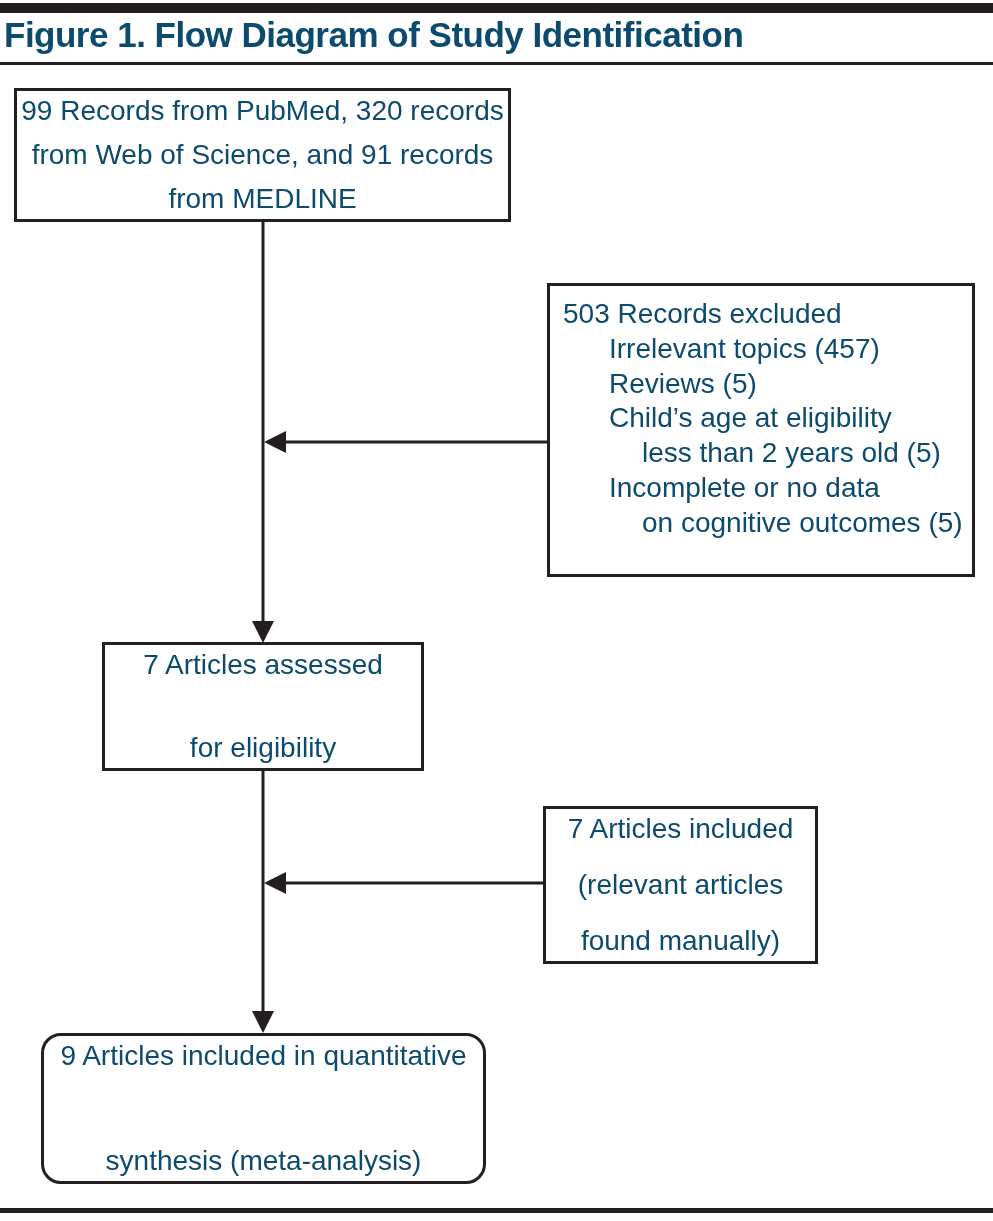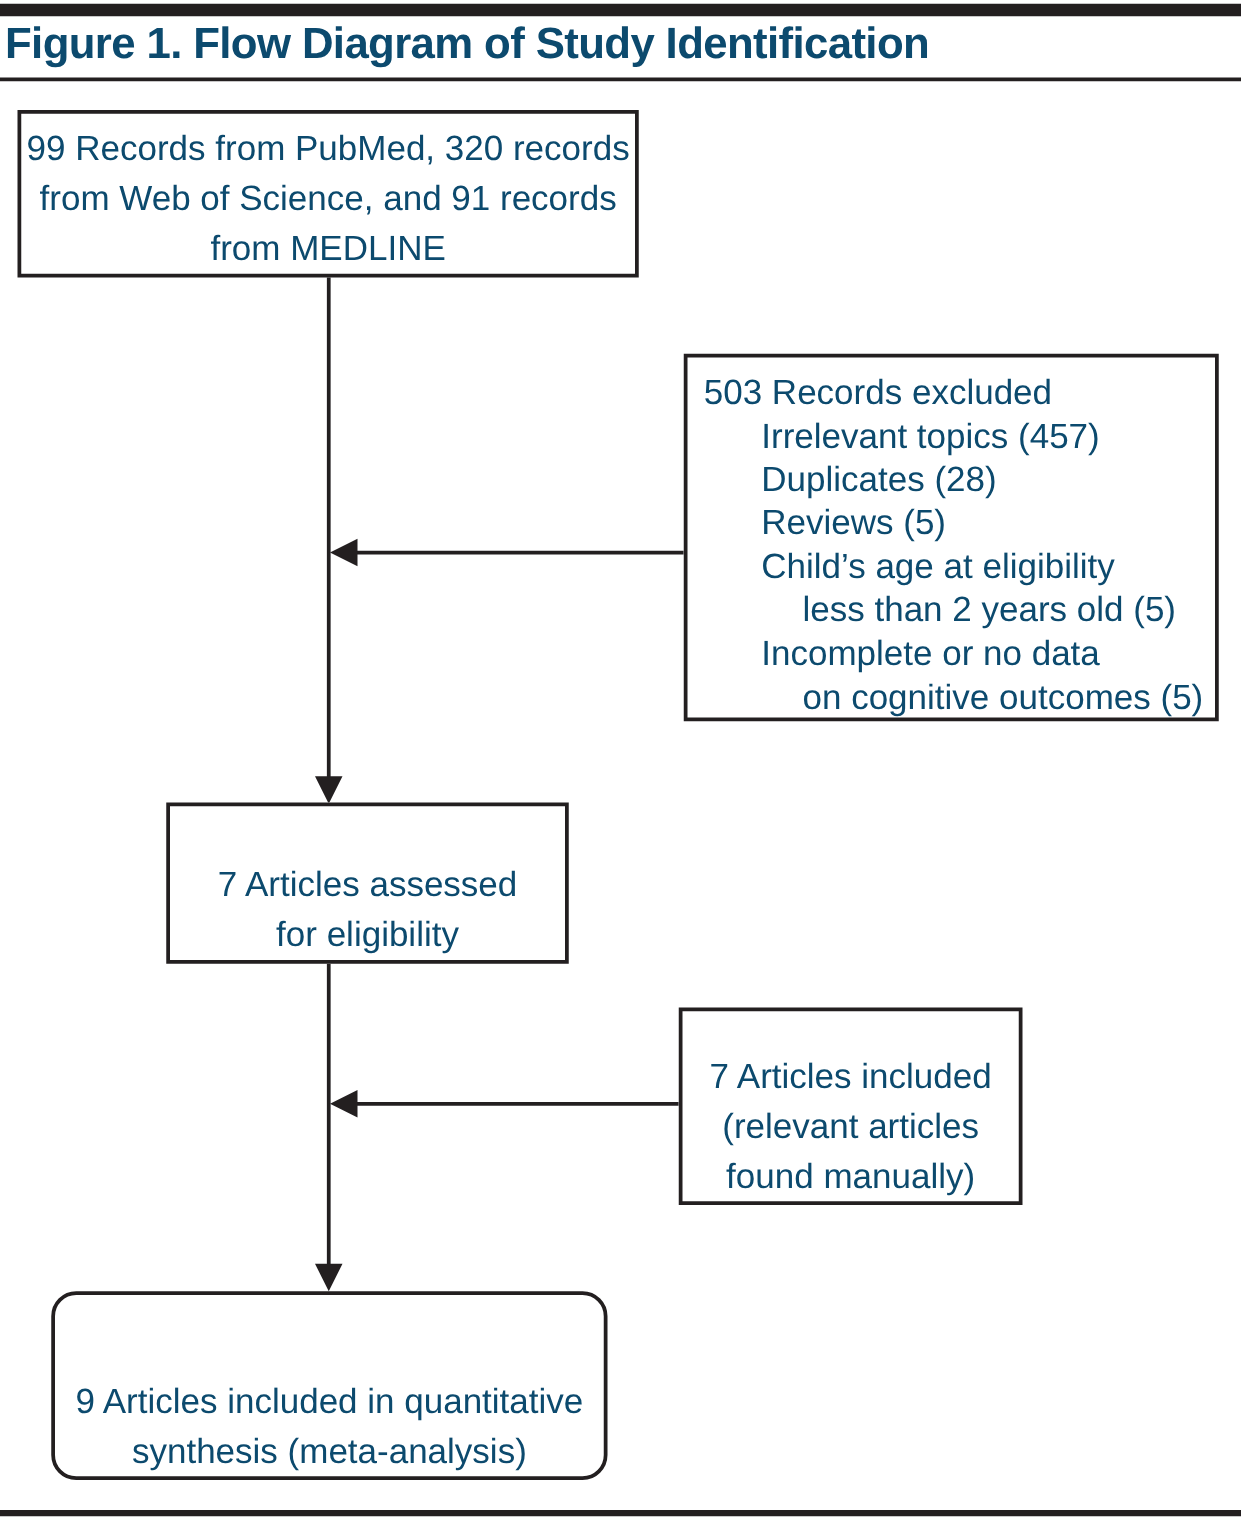--- a/index.html
+++ b/index.html
@@ -35,27 +35,27 @@
 
   .box {
     position: absolute;
     box-sizing: border-box;
     border: 3px solid #231f20;
     background: #ffffff;
     font-size: 28px;
   }
   .box.centered {
     display: flex; flex-direction: column;
-    justify-content: flex-end; align-items: center;
+    justify-content: space-between; align-items: center;
     text-align: center; line-height: 40px;
   }
   #box-records   { left: 14px;  top: 88px;   width: 497px; height: 134px; }
   #box-excluded  { left: 547px; top: 283px;  width: 428px; height: 294px;
                    line-height: 34.8px; padding: 11px 4px 0 13px; }
-  #box-assessed  { left: 102px; top: 642px;  width: 322px; height: 129px; margin-left: 31px; }
+  #box-assessed  { left: 102px; top: 642px;  width: 322px; height: 129px; }
   #box-manual    { left: 543px; top: 806px;  width: 275px; height: 158px; }
   #box-synthesis { left: 41px;  top: 1033px; width: 445px; height: 151px; border-radius: 20px; }
 
   .indent-1 { padding-left: 46px; }
   .indent-2 { padding-left: 79px; }
 </style>
 </head>
 <body>
 
 <div class="canvas">
@@ -91,21 +91,20 @@
 
   <div class="box centered" id="box-records">
     <div>99 Records from PubMed, 320 records</div>
     <div>from Web of Science, and 91 records</div>
     <div>from MEDLINE</div>
   </div>
 
   <div class="box" id="box-excluded">
     <div>503 Records excluded</div>
     <div class="indent-1">Irrelevant topics (457)</div>
-    <div class="indent-1">Duplicates (28)</div>
     <div class="indent-1">Reviews (5)</div>
     <div class="indent-1">Child’s age at eligibility</div>
     <div class="indent-2">less than 2 years old (5)</div>
     <div class="indent-1">Incomplete or no data</div>
     <div class="indent-2">on cognitive outcomes (5)</div>
   </div>
 
   <div class="box centered" id="box-assessed">
     <div>7 Articles assessed</div>
     <div>for eligibility</div>

